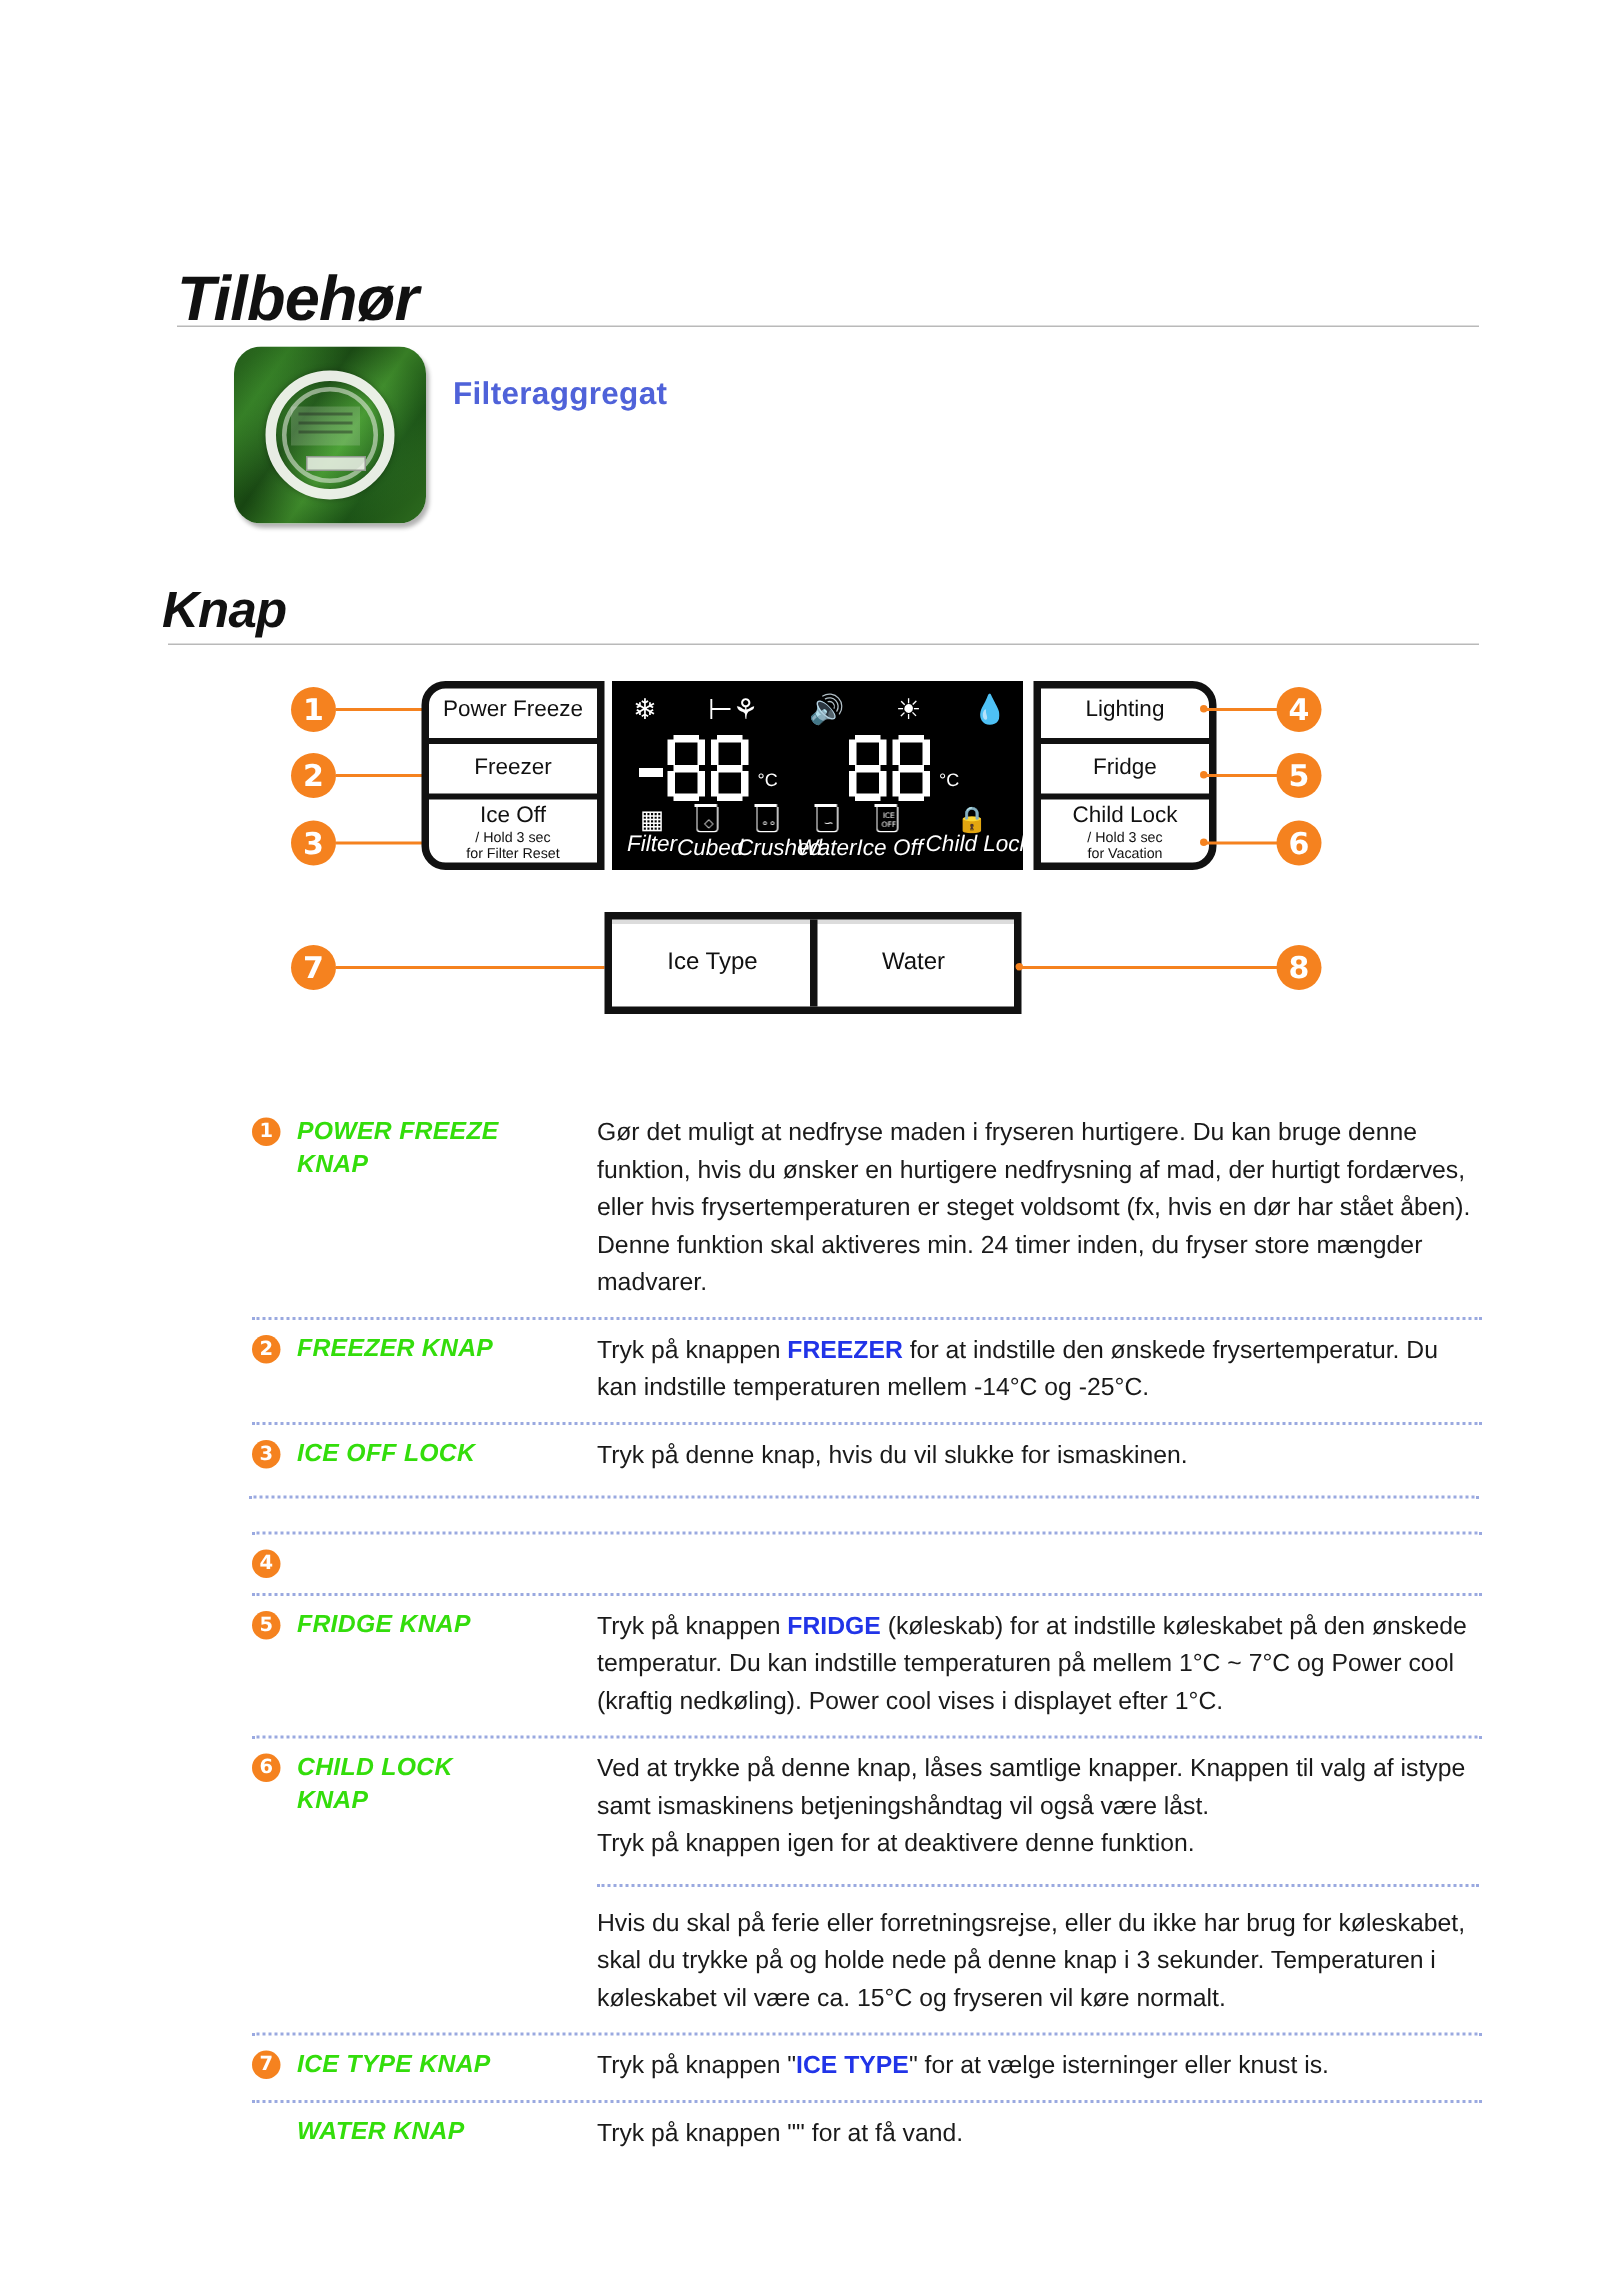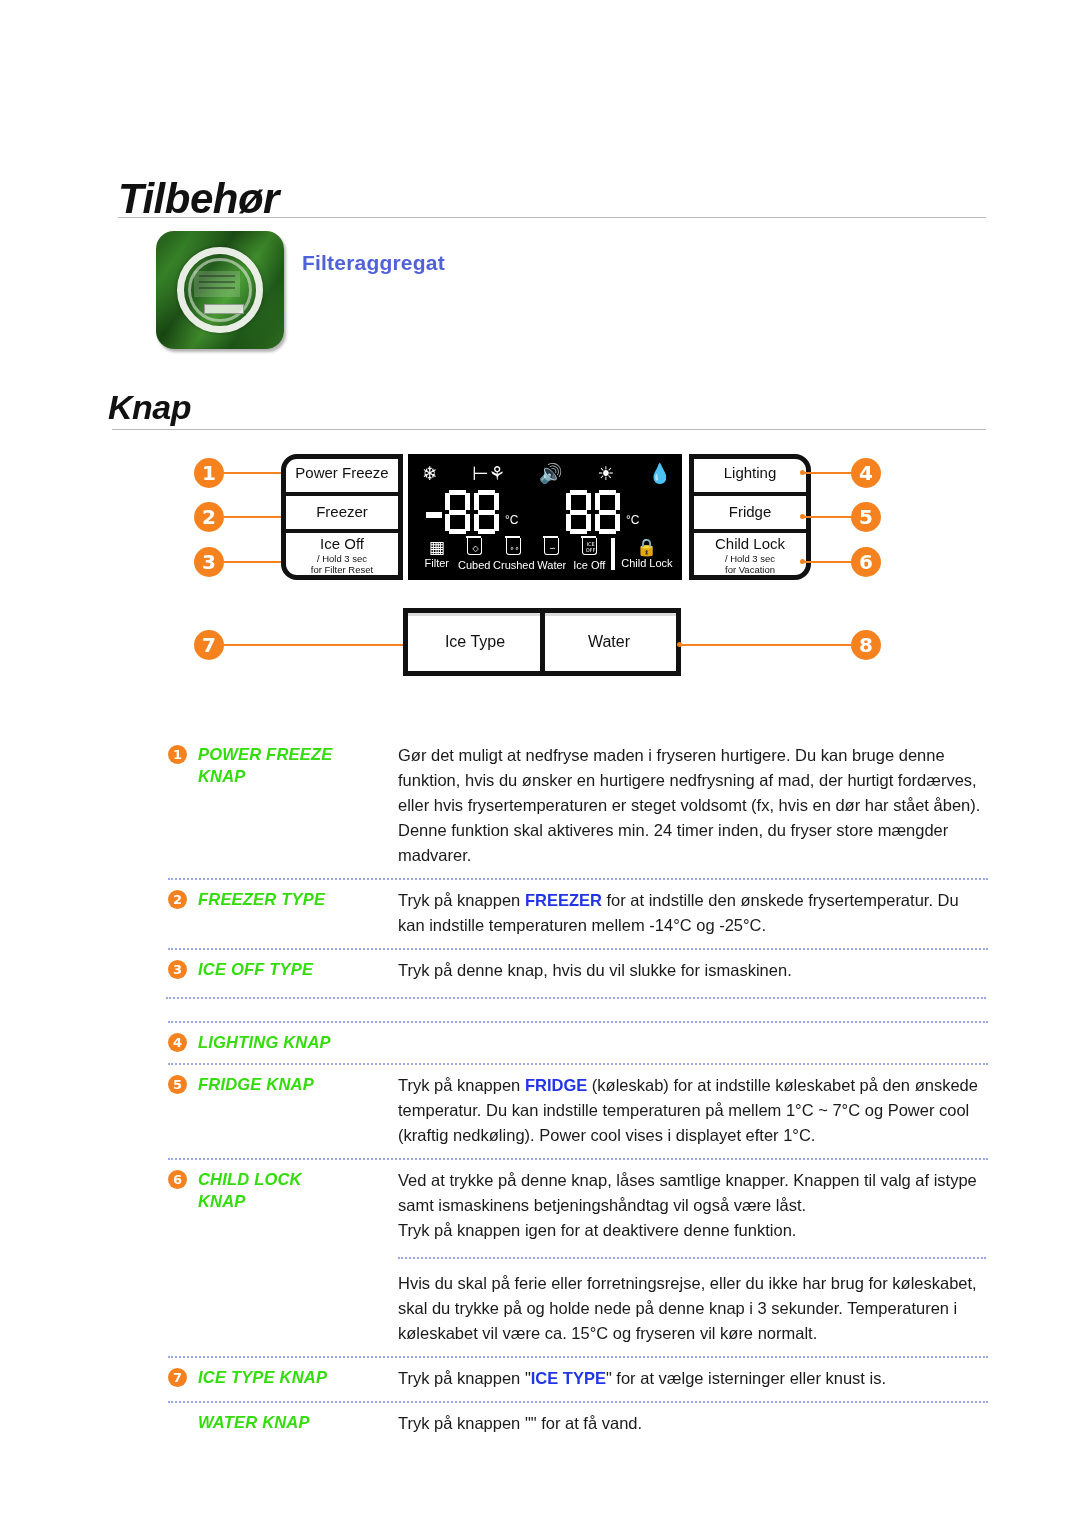--- a/index.html
+++ b/index.html
@@ -185,21 +185,21 @@
   }
   #lcd .bottom-icons {
     position: absolute;
     left: 10px; top: 84px; width: 258px; height: 40px;
     display: flex; align-items: flex-start;
   }
   .bi {
     width: 40px; text-align: center; color: #ffffff;
   }
   .bi .g { display:block; font-size: 17px; line-height: 19px; font-family: "DejaVu Sans", sans-serif; }
-  .bi .t { display:block; font-size: 11px; line-height: 12px; white-space: nowrap; }
+  .bi .t { display:block; font-size: 15px; line-height: 12px; white-space: nowrap; font-style: italic; }
   .bi-divider { width: 4px; height: 32px; background: #fff; margin: 0 3px; }
   .bi.wide { width: 62px; }
 
   
   .glass {
     display: inline-block;
     position: relative;
     width: 15px; height: 17px;
     border: 1.6px solid #fff;
     border-top: none;
@@ -473,48 +473,45 @@
         <div>Gør det muligt at nedfryse maden i fryseren hurtigere. Du kan bruge denne funktion, hvis du ønsker en hurtigere nedfrysning af mad, der hurtigt fordærves, eller hvis frysertemperaturen er steget voldsomt (fx, hvis en dør har stået åben). Denne funktion skal aktiveres min. 24 timer inden, du fryser store mængder madvarer.</div>
       </div>
     </div>
     <div class="dsep"></div>
 
     <div class="drow">
       <div class="dbadge-cell">
         <div class="badge-sm">2</div>
       </div>
       <div class="dterm">
-        <div>FREEZER TYPE</div>
+        <div>FREEZER KNAP</div>
       </div>
       <div class="dbody">
         <div>Tryk på knappen <b>FREEZER</b> for at indstille den ønskede frysertemperatur. Du kan indstille temperaturen mellem -14°C og -25°C.</div>
       </div>
     </div>
     <div class="dsep"></div>
 
     <div class="drow">
       <div class="dbadge-cell">
         <div class="badge-sm">3</div>
       </div>
       <div class="dterm">
-        <div>ICE OFF TYPE</div>
+        <div>ICE OFF LOCK</div>
       </div>
       <div class="dbody">
         <div>Tryk på denne knap, hvis du vil slukke for ismaskinen.</div>
         <div class="sub-sep" style="margin:14px 0 12px -232px; width:820px;"></div>
       </div>
     </div>
     <div class="dsep"></div>
 
     <div class="drow">
       <div class="dbadge-cell">
         <div class="badge-sm">4</div>
-      </div>
-      <div class="dterm">
-        <div>LIGHTING KNAP</div>
       </div>
     </div>
     <div class="dsep"></div>
 
     <div class="drow">
       <div class="dbadge-cell">
         <div class="badge-sm">5</div>
       </div>
       <div class="dterm">
         <div>FRIDGE KNAP</div>

